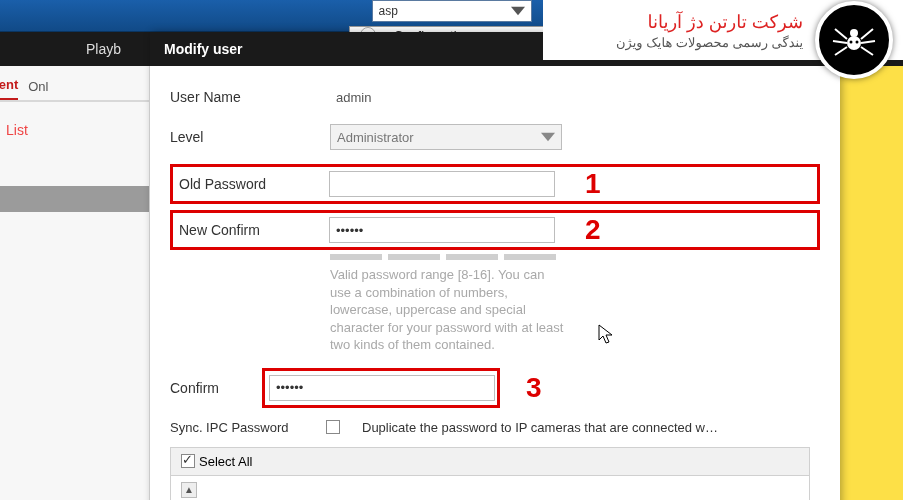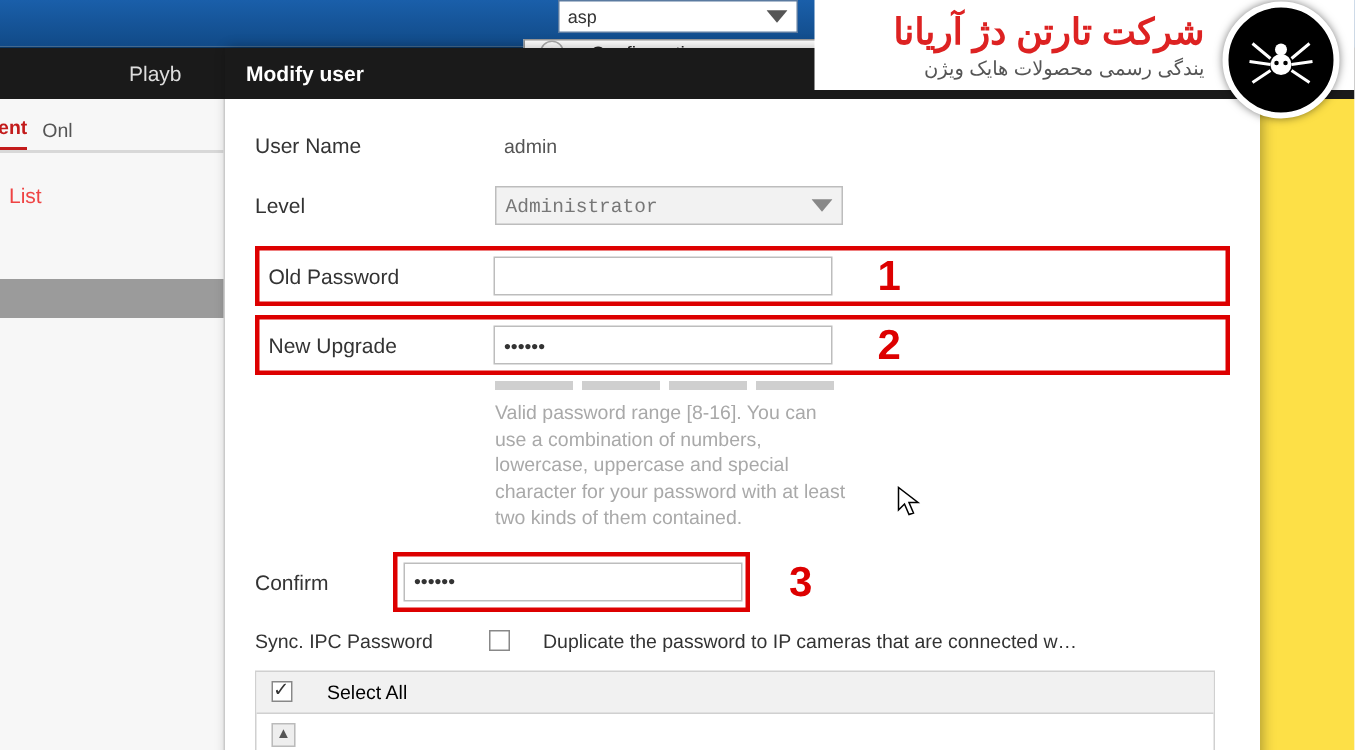--- a/index.html
+++ b/index.html
@@ -10,21 +10,21 @@
   .addr-box { background: #fff; border: 1px solid #5a7aa0; height: 22px; line-height: 20px; padding: 0 6px; color: #333; font-size: 12px; width: 160px; display: flex; align-items: center; }
   .addr-dd { width: 14px; height: 14px; margin-left: auto; fill: #555; }
   .tab { background: #fff; border: 1px solid #999; height: 28px; margin-left: 14px; display: flex; align-items: center; padding: 0 10px; gap: 18px; position: relative; top: 4px; }
   .tab .favicon { width: 16px; height: 16px; border-radius: 50%; background: radial-gradient(circle at 50% 50%, #d00 30%, #fff 34%); border: 1px solid #aaa; }
   .tab-title { font-size: 13px; color: #222; }
   .tab .tab-close { color: #888; font-size: 14px; margin-left: 60px; }
 
   
   .brand { position: absolute; top: 0; right: 0; width: 360px; height: 60px; background: #fff; display: flex; align-items: center; justify-content: flex-end; padding-right: 10px; gap: 12px; z-index: 100; }
   .brand-texts { text-align: right; direction: rtl; }
-  .brand-title { color: #d22; font-weight: bold; font-size: 24px; }
+  .brand-title { color: #d22; font-weight: normal; font-size: 18px; }
   .brand-sub { color: #555; font-size: 13px; margin-top: 2px; }
   .brand-badge { width: 78px; height: 78px; border-radius: 50%; background: #000; border: 4px solid #fff; box-shadow: 0 0 6px rgba(0,0,0,0.5); display: flex; align-items: center; justify-content: center; position: relative; top: 10px; }
   .brand-badge svg { width: 50px; height: 50px; }
 
   
   .black-bar { height: 34px; background: #1a1a1a; color: #fff; display: flex; align-items: center; }
   .black-bar .playb { margin-left: 86px; color: #ddd; font-size: 14px; }
 
   .main-row { display: flex; height: calc(100% - 66px); background: #fff; }
   .left-col { width: 150px; background: #f7f7f7; border-right: 1px solid #ddd; }
@@ -37,21 +37,21 @@
   .content { flex: 1; position: relative; background: #fde047; }
 
   .dialog { position: absolute; left: 0; top: -34px; width: 690px; background: #fff; box-shadow: 2px 0 8px rgba(0,0,0,0.3); }
   .dialog-title { background: #1a1a1a; color: #fff; height: 34px; line-height: 34px; padding-left: 14px; font-size: 14px; font-weight: bold; }
   .dialog-body { padding: 18px 20px 10px 20px; }
 
   .form-row { display: flex; align-items: center; margin-bottom: 14px; position: relative; }
   .fld-label { width: 160px; color: #333; font-size: 14px; }
   .fld-input { width: 232px; height: 26px; border: 1px solid #bdbdbd; padding: 0 6px; font-size: 13px; color: #333; background: #fff; }
   .fld-readonly { border: none; background: transparent; color: #555; }
-  .fld-select { width: 232px; height: 26px; border: 1px solid #bdbdbd; background: #f2f2f2; color: #777; display: flex; align-items: center; padding: 0 6px; justify-content: space-between; font-family: Liberation Mono, monospace; }
+  .fld-select { width: 232px; height: 26px; border: 1px solid #bdbdbd; background: #f2f2f2; color: #777; display: flex; align-items: center; padding: 0 6px; justify-content: space-between; }
   .fld-select svg { width: 14px; height: 14px; fill: #888; }
 
   .pw-highlight { border: 3px solid #dd0000; padding: 4px 2px; margin-bottom: 6px; display: flex; align-items: center; }
   .pw-highlight .fld-label { width: 150px; margin-left: 4px; }
   .pw-highlight .fld-input { width: 226px; }
   .num-badge { position: absolute; left: 412px; color: #dd0000; font-size: 28px; font-weight: 900; font-family: Arial Black, Arial, sans-serif; }
 
   .strength { display: flex; gap: 6px; margin-left: 160px; margin-top: -2px; }
   .strength span { width: 52px; height: 6px; background: #cfcfcf; }
 
@@ -62,21 +62,21 @@
   .confirm-row .conf-box { border: 3px solid #dd0000; padding: 4px; width: 238px; }
   .confirm-row .fld-input { width: 226px; }
   .confirm-row .num-badge { left: 356px; }
 
   .sync-row { display: flex; align-items: center; gap: 22px; margin-bottom: 12px; font-size: 13px; color: #333; }
   .sync-row .cb { width: 14px; height: 14px; border: 1px solid #888; background: #fff; display: inline-block; }
   .sync-row .lbl1 { width: 134px; }
   .sync-row .desc { white-space: nowrap; overflow: hidden; text-overflow: ellipsis; max-width: 370px; }
 
   .perm-box { border: 1px solid #d0d0d0; margin: 0 10px 0 0; }
-  .perm-head { background: #f1f1f1; border-bottom: 1px solid #d0d0d0; padding: 6px 10px; display: flex; align-items: center; gap: 23px; }
+  .perm-head { background: #f1f1f1; border-bottom: 1px solid #d0d0d0; padding: 6px 10px; display: flex; align-items: center; gap: 4px; }
   .perm-item { padding: 6px 10px; display: flex; align-items: center; gap: 8px; justify-content: space-between; }
   .perm-item .lft { display: flex; align-items: center; gap: 8px; }
   .perm-item .scroll-up { width: 16px; height: 16px; border: 1px solid #bbb; background: #eee; display: flex; align-items: center; justify-content: center; font-size: 10px; color: #555; }
   .check { width: 14px; height: 14px; border: 1px solid #888; background: #fff; position: relative; }
   .check.ck::after { content: "✓"; position: absolute; top: -3px; left: 0; font-size: 13px; color: #333; }
 
   .cursor { position: absolute; left: 448px; top: 258px; z-index: 50; }
 </style>
 </head>
 <body>
@@ -147,21 +147,21 @@
           </div>
         </div>
 
         <div class="pw-highlight form-row">
           <div class="fld-label">Old Password</div>
           <input class="fld-input" type="text" value="" style="">
           <div class="num-badge">1</div>
         </div>
 
         <div class="pw-highlight form-row">
-          <div class="fld-label">New Upgrade</div>
+          <div class="fld-label">New Confirm</div>
           <input class="fld-input" type="text" value="••••••" style="">
           <div class="num-badge">2</div>
         </div>
 
         <div class="strength">
           <span></span>
             <span></span>
             <span></span>
             <span></span>
         </div>

